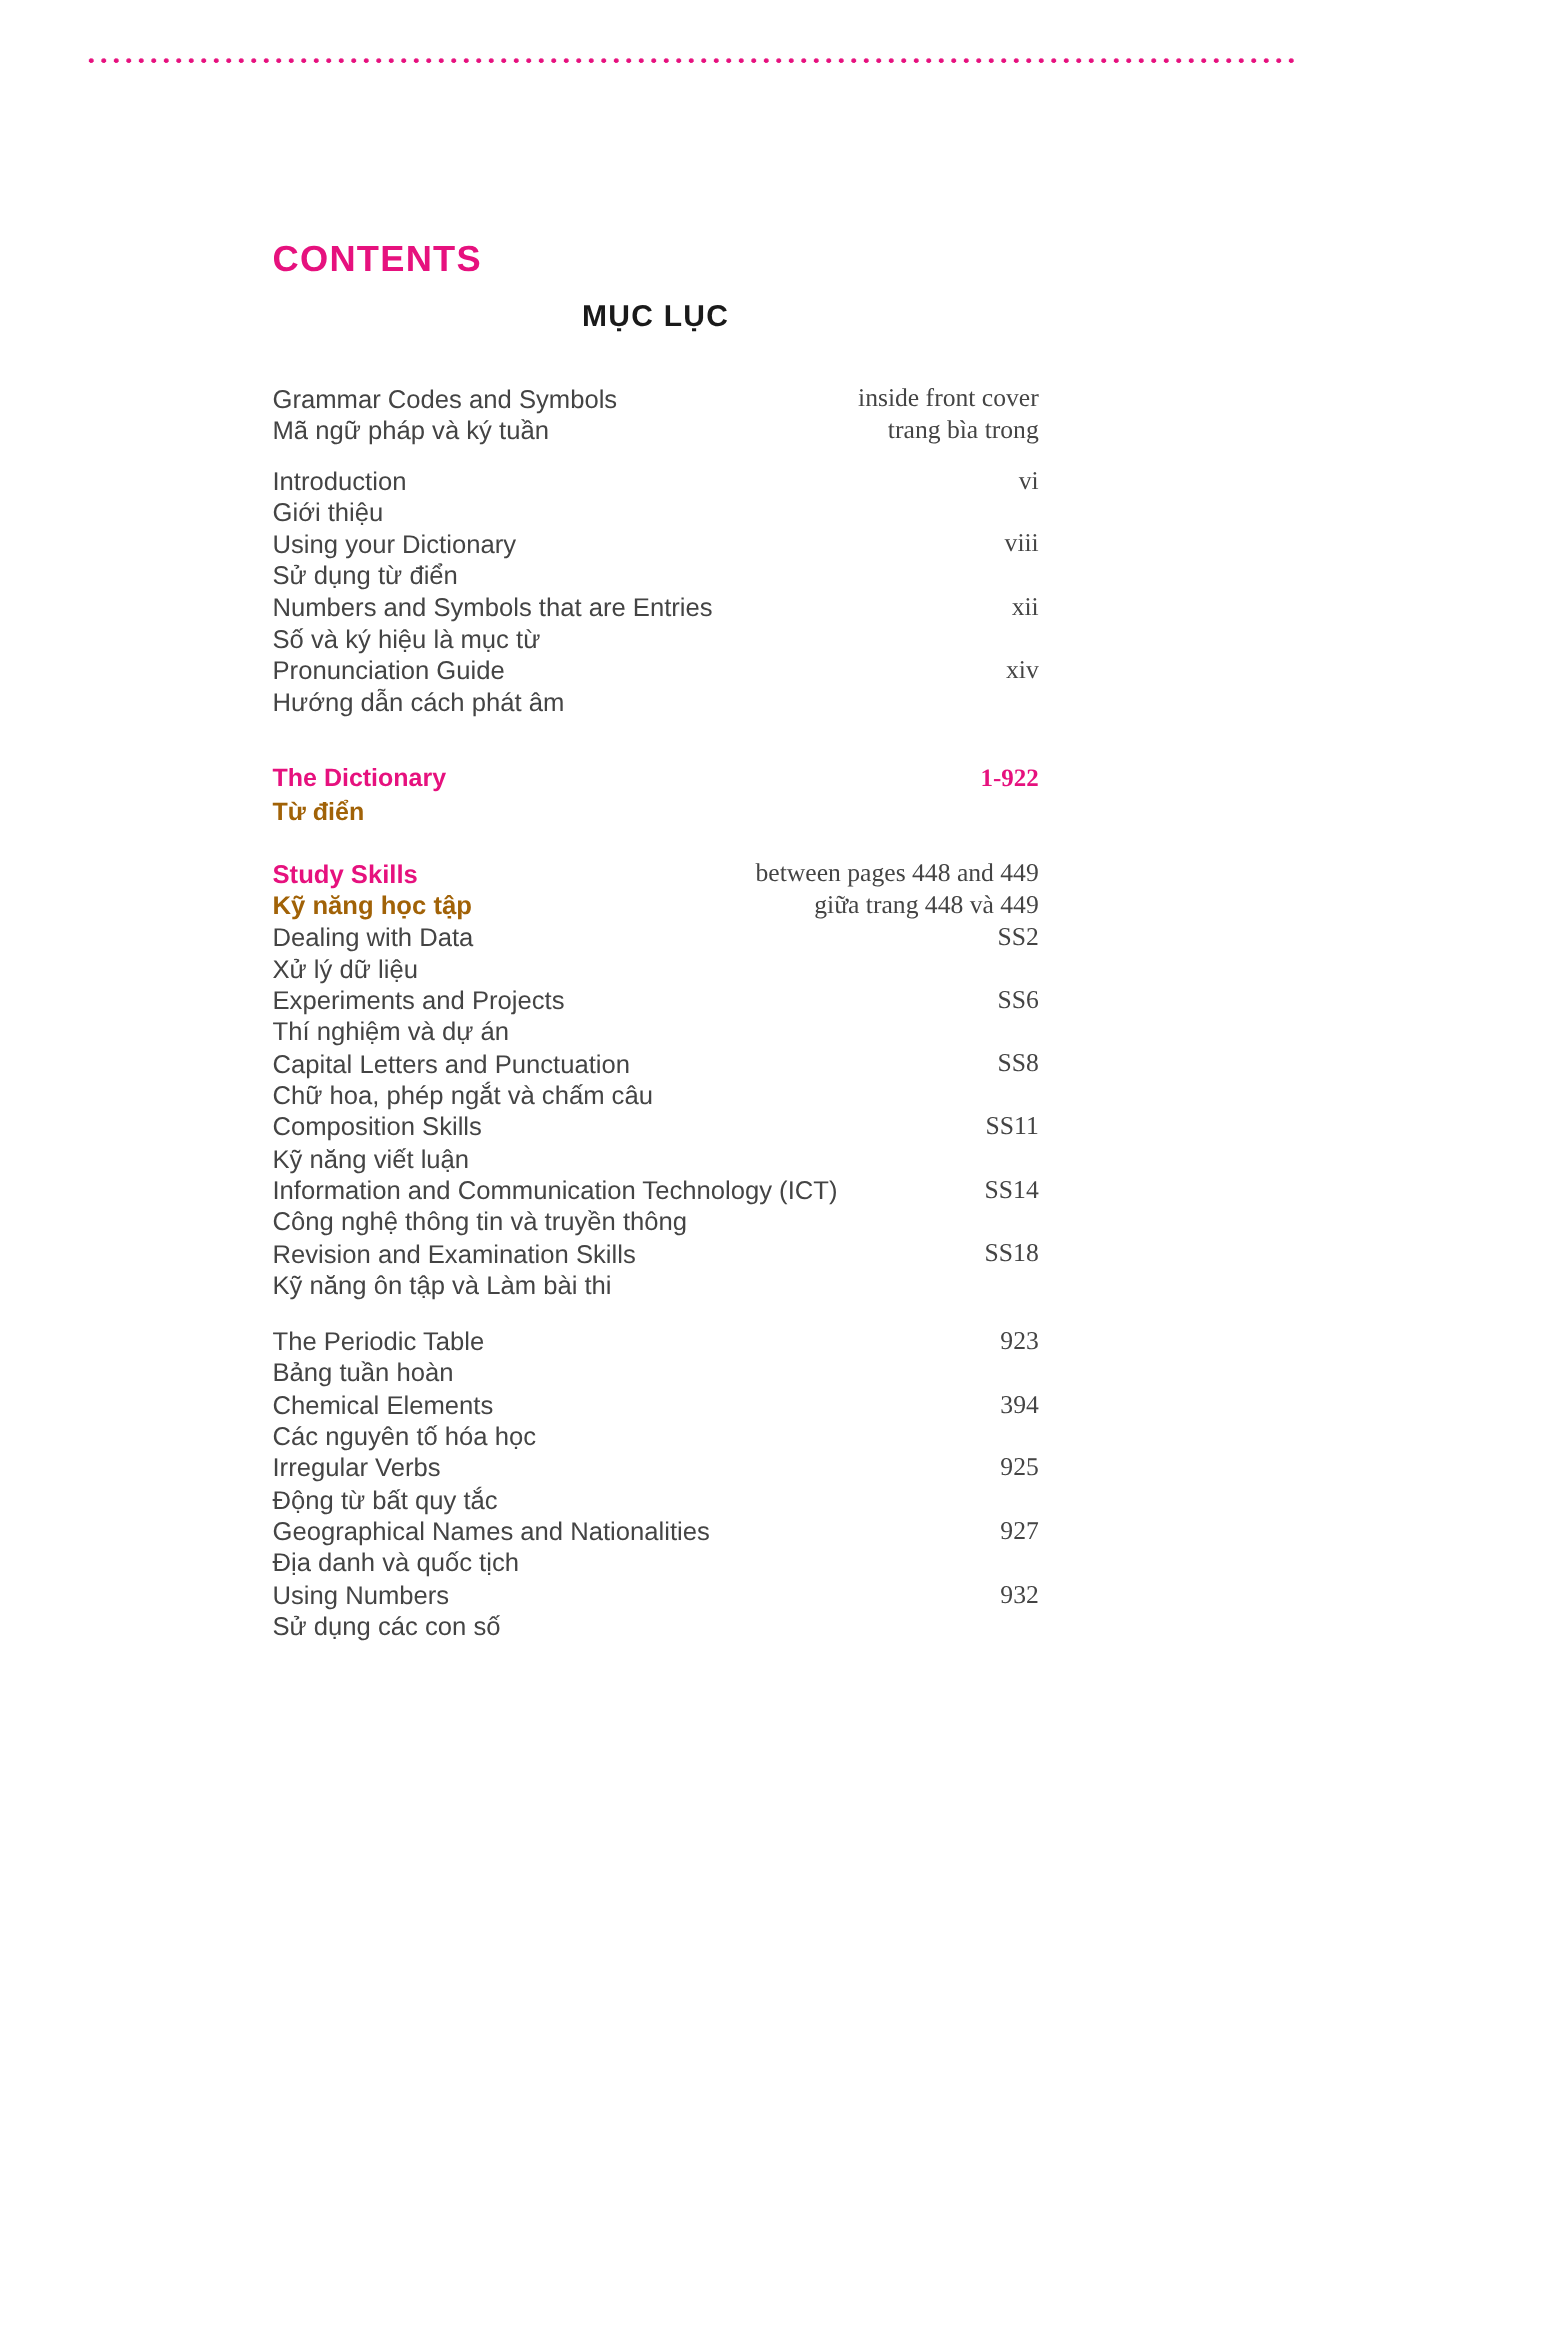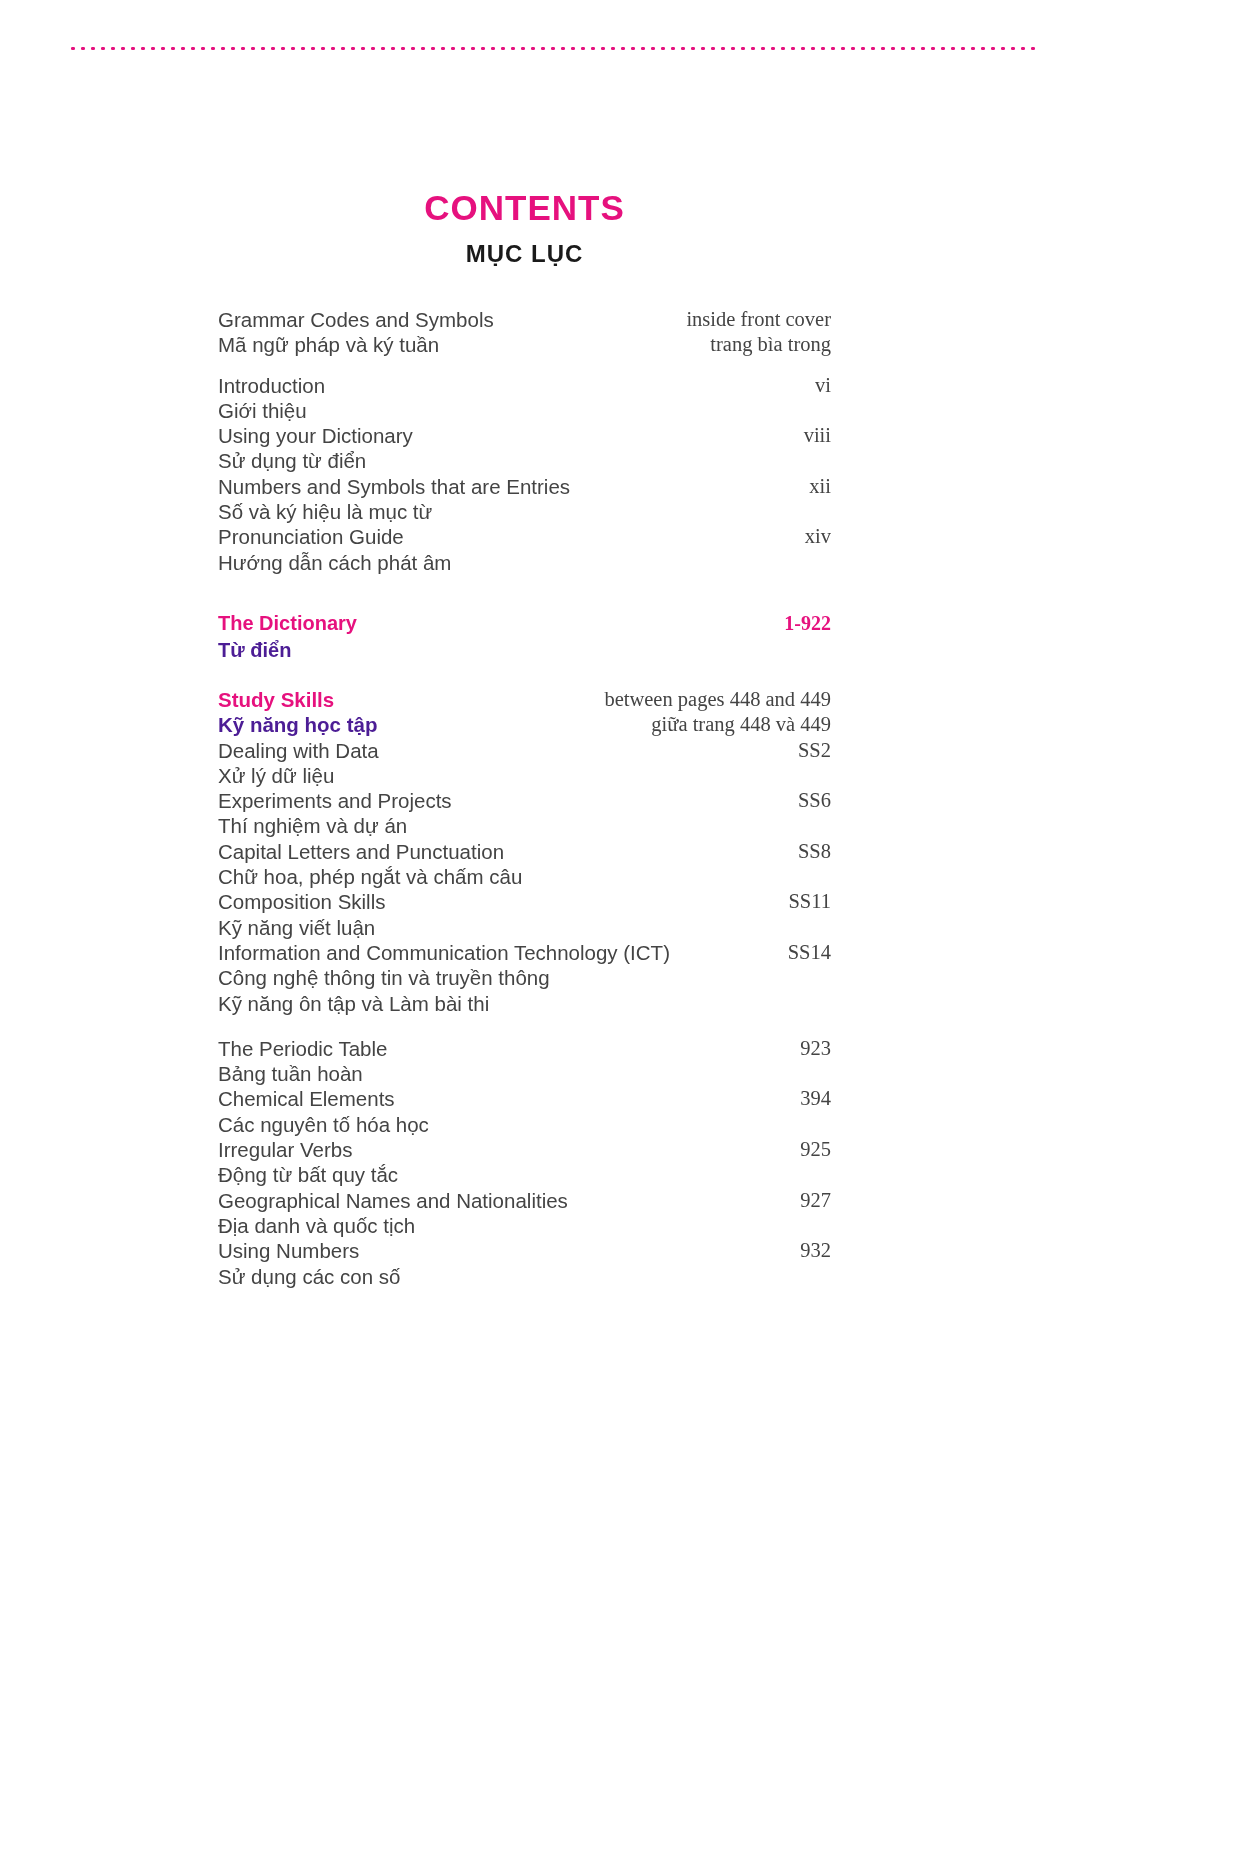--- a/index.html
+++ b/index.html
@@ -33,22 +33,22 @@
     background-position: left center;
   }
   .content {
     position: absolute;
     left: 218px;
     top: 0;
     width: 613px;
   }
   h1.title {
     margin: 188px 0 0 0;
-    text-align: center;
-    font-size: 35px;
+    text-align: left;
+    font-size: 29px;
     line-height: 40px;
     font-weight: bold;
     letter-spacing: 1px;
     color: var(--accent);
   }
   h2.subtitle {
     margin: 9px 0 0 0;
     text-align: center;
     font-size: 24px;
     line-height: 34px;
@@ -69,21 +69,21 @@
     display: flex;
     justify-content: space-between;
     align-items: center;
     line-height: 25.3px;
   }
   .sec-dictionary .toc-row { line-height: 27px; }
   .entry-text { text-align: left; }
   .entry-ref  { text-align: right; white-space: nowrap; padding-left: 20px; font-family: Liberation Serif, serif; }
   .bold {
     font-weight: bold;
-    color: #4c1d95;
+    color: #a16207;
   }
   .accent-bold {
     font-weight: bold;
     color: var(--accent);
   }
 </style>
 </head>
 <body>
 
 <div class="page">
@@ -189,20 +189,24 @@
           </div>
           <div class="toc-row">
             <span class="entry-text">Information and Communication Technology (ICT)</span>
             <span class="entry-ref">SS14</span>
           </div>
           <div class="toc-row">
             <span class="entry-text">Công nghệ thông tin và truyền thông</span>
             <span class="entry-ref"></span>
           </div>
           <div class="toc-row">
+            <span class="entry-text">Revision and Examination Skills</span>
+            <span class="entry-ref">SS18</span>
+          </div>
+          <div class="toc-row">
             <span class="entry-text">Kỹ năng ôn tập và Làm bài thi</span>
             <span class="entry-ref"></span>
           </div>
         </div>
         <div class="toc-section sec-back">
           <div class="toc-row">
             <span class="entry-text">The Periodic Table</span>
             <span class="entry-ref">923</span>
           </div>
           <div class="toc-row">

